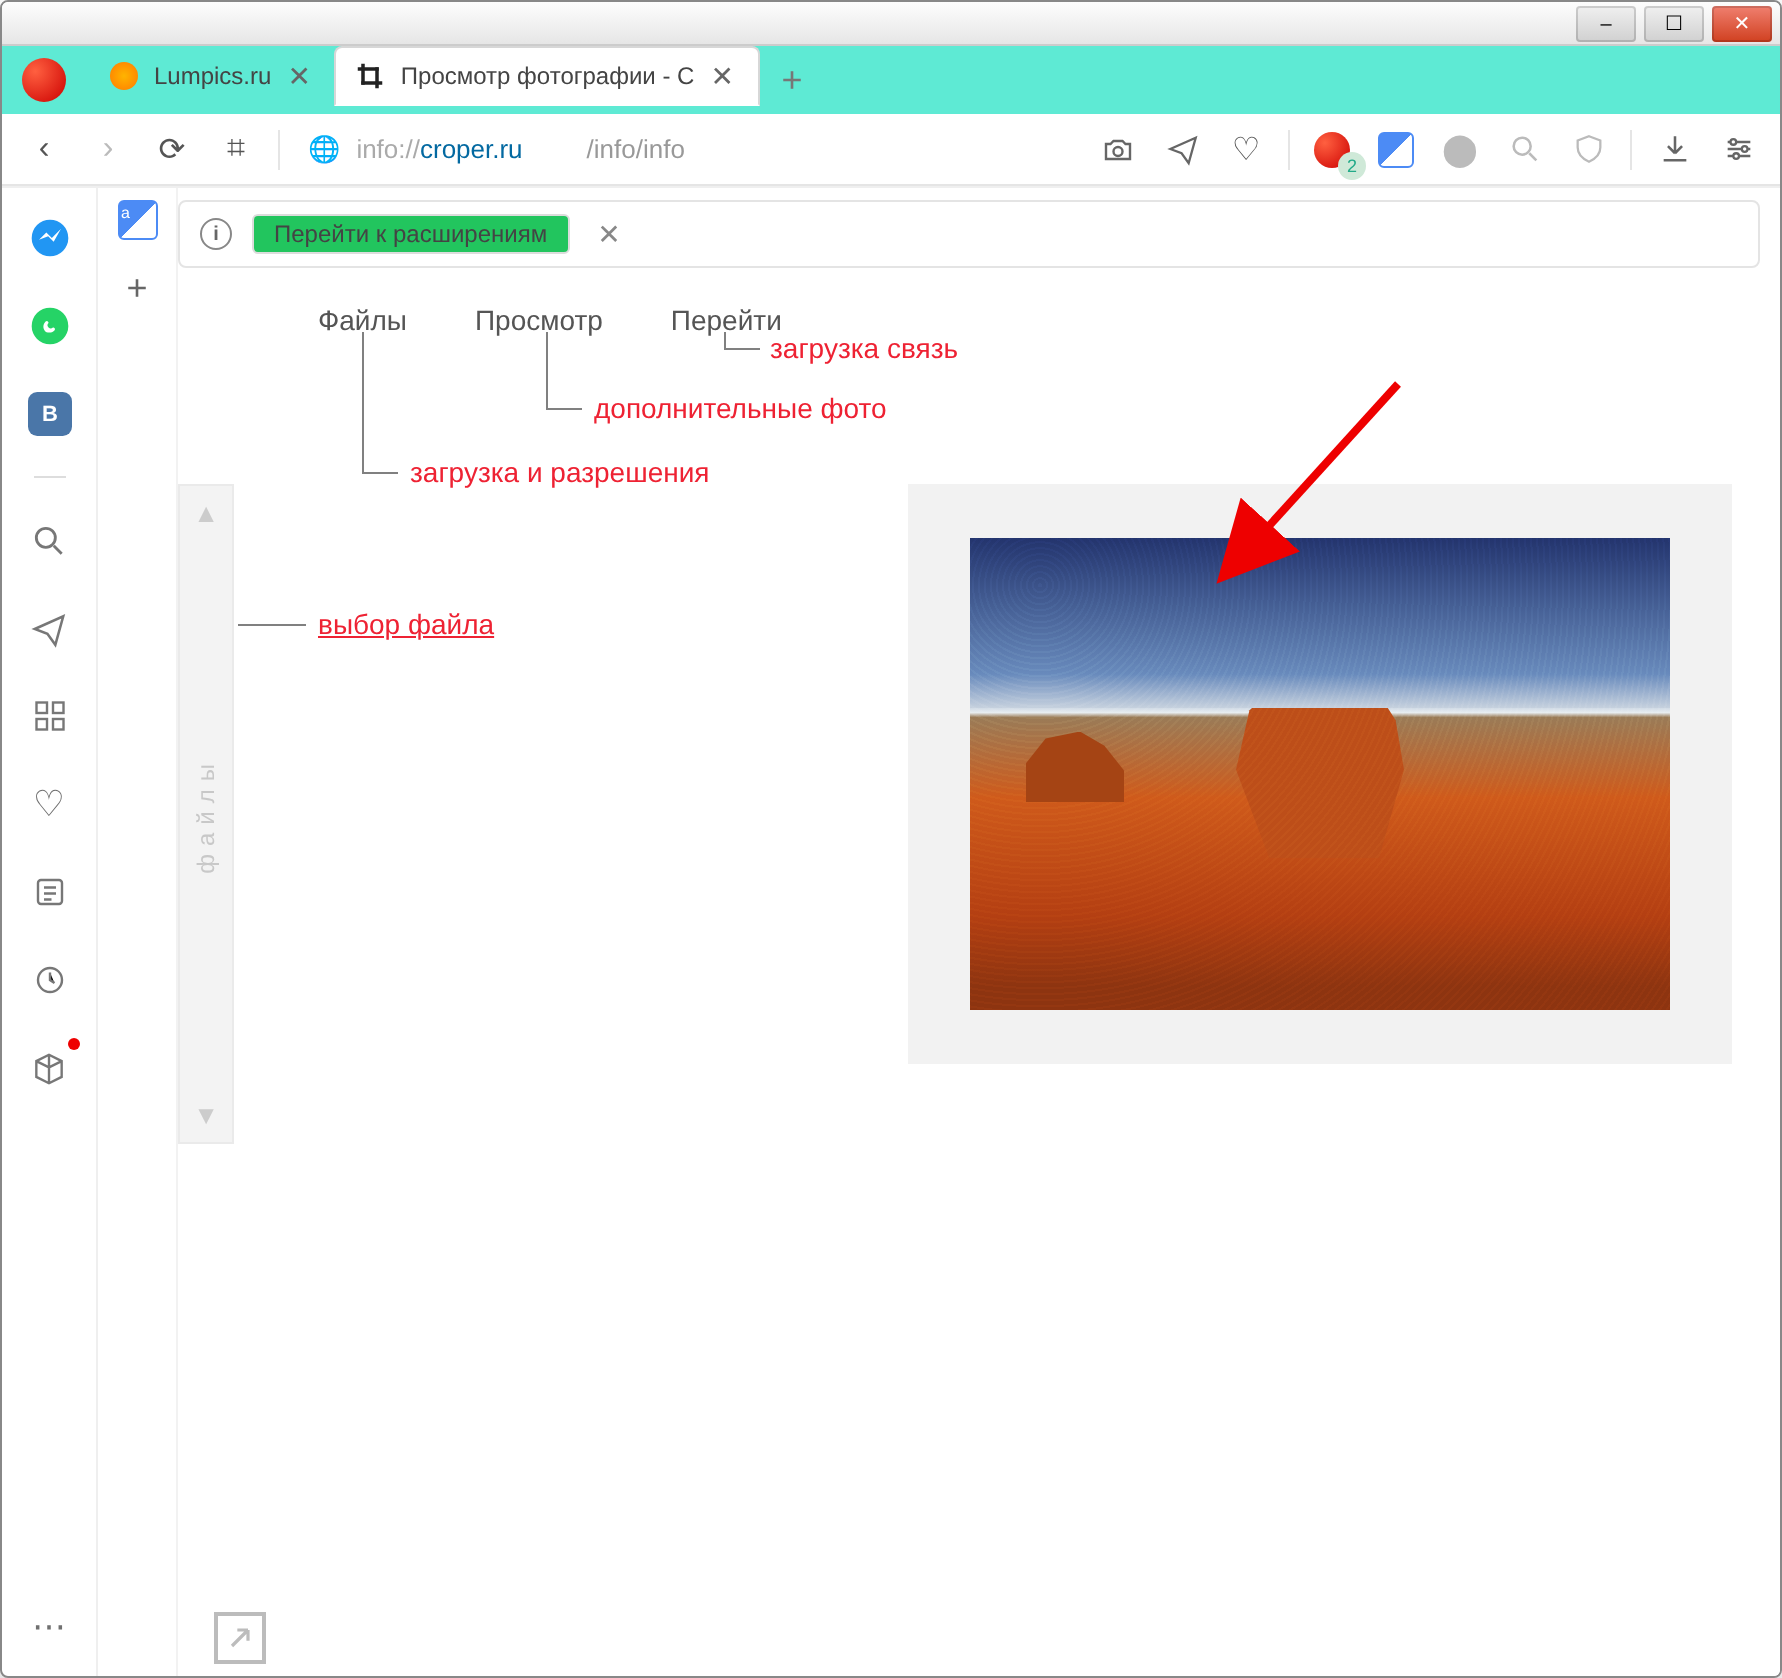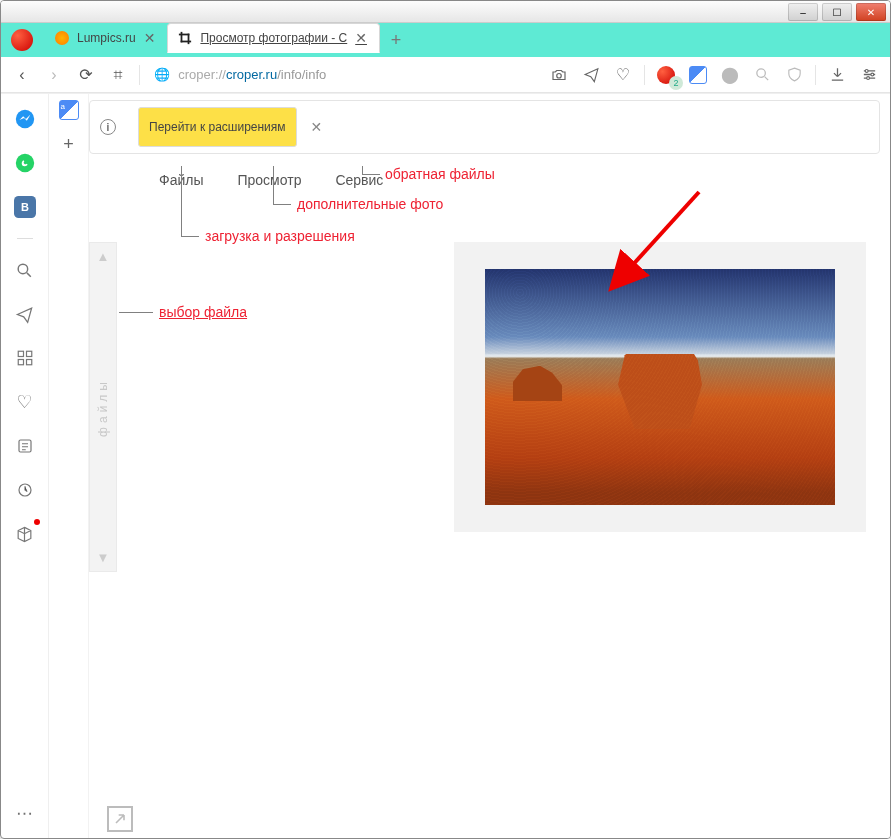--- a/index.html
+++ b/index.html
@@ -13,43 +13,43 @@
   .win-max { background: linear-gradient(#f0f0f0,#d0d0d0); }
   .win-close { background: linear-gradient(#f08070,#d04020); color:#fff; }
 
   .browser { position: absolute; top: 22px; bottom: 0; left: 0; right: 0; display: flex; flex-direction: column; }
 
   
   .tab-strip { height: 34px; background: #5eead4; display: flex; align-items: flex-start; padding: 0 4px; gap: 0; }
   .opera-menu-badge { width: 22px; height: 22px; border-radius: 50%; background: radial-gradient(circle at 30% 30%, #ff6040, #cc0000); align-self: center; margin: 0 12px 0 6px; }
   .tab { height: 30px; display: flex; align-items: center; gap: 8px; padding: 0 12px 0 10px; font-size: 12px; color: #444; position: relative; }
   .tab.inactive { background: transparent; }
-  .tab.active { background: #fff; border: 1px solid #d7d7d7; border-bottom: 1px solid #fff; border-radius: 4px 4px 0 0; text-decoration: underline; }
+  .tab.active { background: #fff; border: 1px solid #d7d7d7; border-bottom: 1px solid #fff; border-radius: 4px 4px 0 0; }
   .tab .favicon { width: 14px; height: 14px; display: inline-block; }
   .tab .close { font-size: 14px; color:#666; cursor: pointer; }
   .new-tab { width: 24px; height: 24px; display:flex; align-items:center; justify-content:center; color:#777; margin-left: 4px; font-size: 18px; align-self: center; }
 
   
   .toolbar { height: 36px; display: flex; align-items: center; gap: 10px; padding: 0 10px; border-bottom: 1px solid #e5e5e5; background:#fff; }
   .tb-btn { width: 22px; height: 22px; display:flex; align-items:center; justify-content:center; color:#555; font-size: 16px; }
   .tb-sep { width:1px; height:20px; background:#e5e5e5; }
   .url-bar { flex: 1; display:flex; align-items:center; gap: 8px; font-size: 13px; color:#333; padding: 0 4px; }
   .url-secure { color:#888; }
   .url-protocol { color:#aaa; }
   .url-host { color:#0369a1; }
-  .url-path { color:#999; }
+  .url-path { color:#999;margin-left:32px; }
   .tb-right { display:flex; align-items:center; gap: 10px; }
   .pill { display:inline-block; min-width:14px; height:14px; padding:0 3px; font-size:9px; line-height:14px; text-align:center; border-radius:7px; background:#d7efe2; color:#2a8; }
   .red-dot { position:absolute; top:-2px; right:-2px; width:6px; height:6px; background:#e00; border-radius:50%; }
 
   
   .notif-area { display:flex; }
   .infobar { flex:1; margin: 6px 10px 6px 0; padding: 6px 10px; border:1px solid #e4e4e4; border-radius: 4px; display:flex; align-items:center; gap:10px; font-size:12px; color:#444; }
   .infobar .msg { flex:1; white-space: nowrap; overflow:hidden; text-overflow: ellipsis; }
-  .infobar .btn { border:1px solid #dcdcdc; padding: 12px 10px; border-radius:3px; font-size:12px; background:#fde047;margin-left:12px; }
+  .infobar .btn { border:1px solid #dcdcdc; padding: 2px 10px; border-radius:3px; font-size:12px; background:#22c55e; }
   .infobar .dismiss { color:#888; padding:0 4px; font-size:14px; }
   .info-icon { width:16px; height:16px; border:1px solid #888; border-radius:50%; display:flex; align-items:center; justify-content:center; font-size:10px; font-weight:bold; color:#666; }
 
   
   .columns { flex:1; display:flex; position:relative; border-top:1px solid #efefef; }
   .left-rail { width: 48px; display:flex; flex-direction:column; align-items:center; gap: 18px; padding: 12px 0; border-right: 1px solid #efefef; }
   .rail-icon { width:26px; height:26px; display:flex; align-items:center; justify-content:center; font-size:17px; color:#707070; position:relative; }
   .rail-sep { width: 16px; height:1px; background:#ddd; }
   .rail-spacer { flex:1; }
 
@@ -140,21 +140,21 @@
       <div class="tb-btn">
           <span>⟳</span>
         </div>
       <div class="tb-btn">
           <span>⌗</span>
         </div>
       <div class="tb-sep"></div>
       <div class="url-bar">
         <span class="url-secure">🌐</span>
         <span>
-          <span class="url-protocol">croper://</span><span class="url-host">croper.ru</span><span class="url-path">/info/info</span>
+          <span class="url-protocol">info://</span><span class="url-host">croper.ru</span><span class="url-path">/info/info</span>
         </span>
       </div>
       <div class="tb-right">
         <div class="tb-btn">
           <svg width="18" height="18" viewBox="0 0 24 24">
               <path fill="none" stroke="#666" stroke-width="1.6" d="M4 8h3l2-2h6l2 2h3v10H4z"></path>
               <circle cx="12" cy="13" r="3" fill="none" stroke="#666" stroke-width="1.6"></circle>
             </svg>
         </div>
         <div class="tb-btn">
@@ -285,34 +285,34 @@
           <div class="infobar">
             <span class="info-icon">i</span>
             <span class="btn">Перейти к расширениям</span>
             <span class="dismiss">✕</span>
           </div>
         </div>
 
         <div class="page-menu">
           <span class="mitem">Файлы</span>
           <span class="mitem">Просмотр</span>
-          <span class="mitem">Сервис</span>
+          <span class="mitem">Перейти</span>
         </div>
 
         <div class="anno-line" style="left:92px; top:72px; width:1px; height:70px;"></div>
         <div class="anno-line" style="left:184px; top:72px; width:1px; height:38px;"></div>
         <div class="anno-line" style="left:273px; top:72px; width:1px; height:8px;"></div>
 
         <div class="anno-line" style="left:273px; top:80px; width:18px; height:1px;"></div>
         <div class="anno-line" style="left:184px; top:110px; width:18px; height:1px;"></div>
         <div class="anno-line" style="left:92px; top:142px; width:18px; height:1px;"></div>
 
         <div class="anno-line" style="left:30px; top:218px; width:34px; height:1px;"></div>
 
-        <div class="anno" style="left:296px; top:72px;">обратная файлы</div>
+        <div class="anno" style="left:296px; top:72px;">загрузка связь</div>
         <div class="anno" style="left:208px; top:102px;">дополнительные фото</div>
         <div class="anno" style="left:116px; top:134px;">загрузка и разрешения</div>
         <div class="anno" style="left:70px; top:210px;text-decoration:underline;">выбор файла</div>
 
         <div class="files-strip">
           <span class="arrow">▲</span>
           <span class="files-label vtext">файлы</span>
           <span class="arrow">▼</span>
         </div>
 

